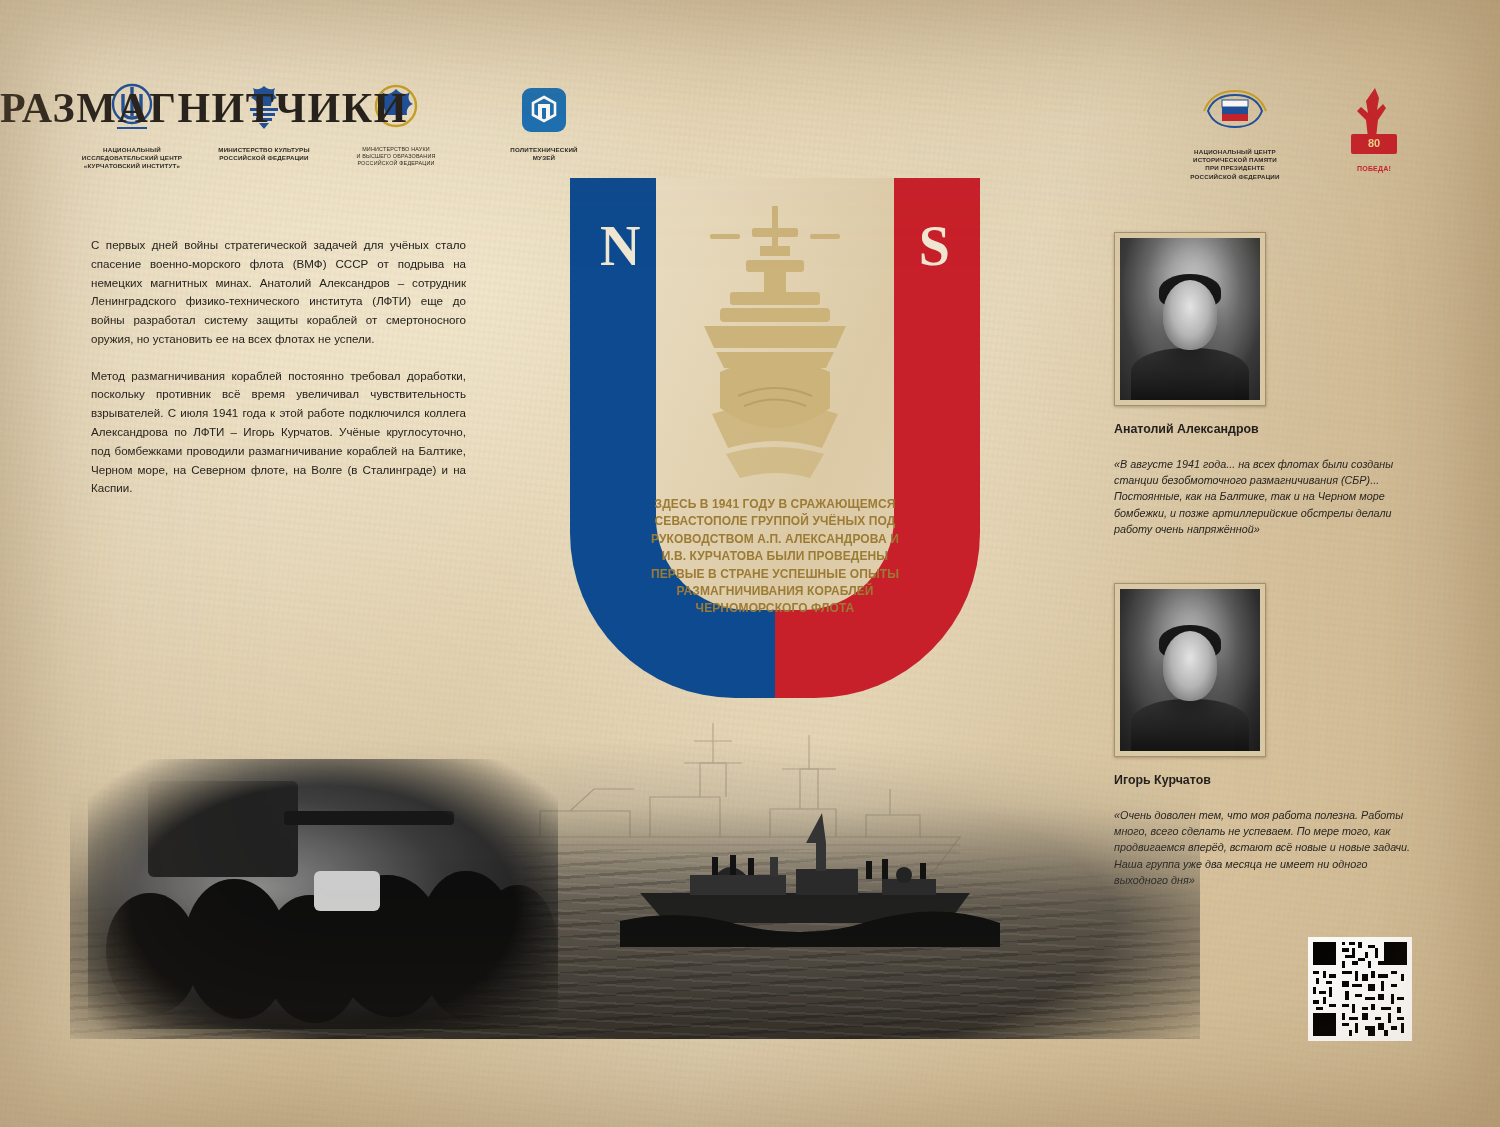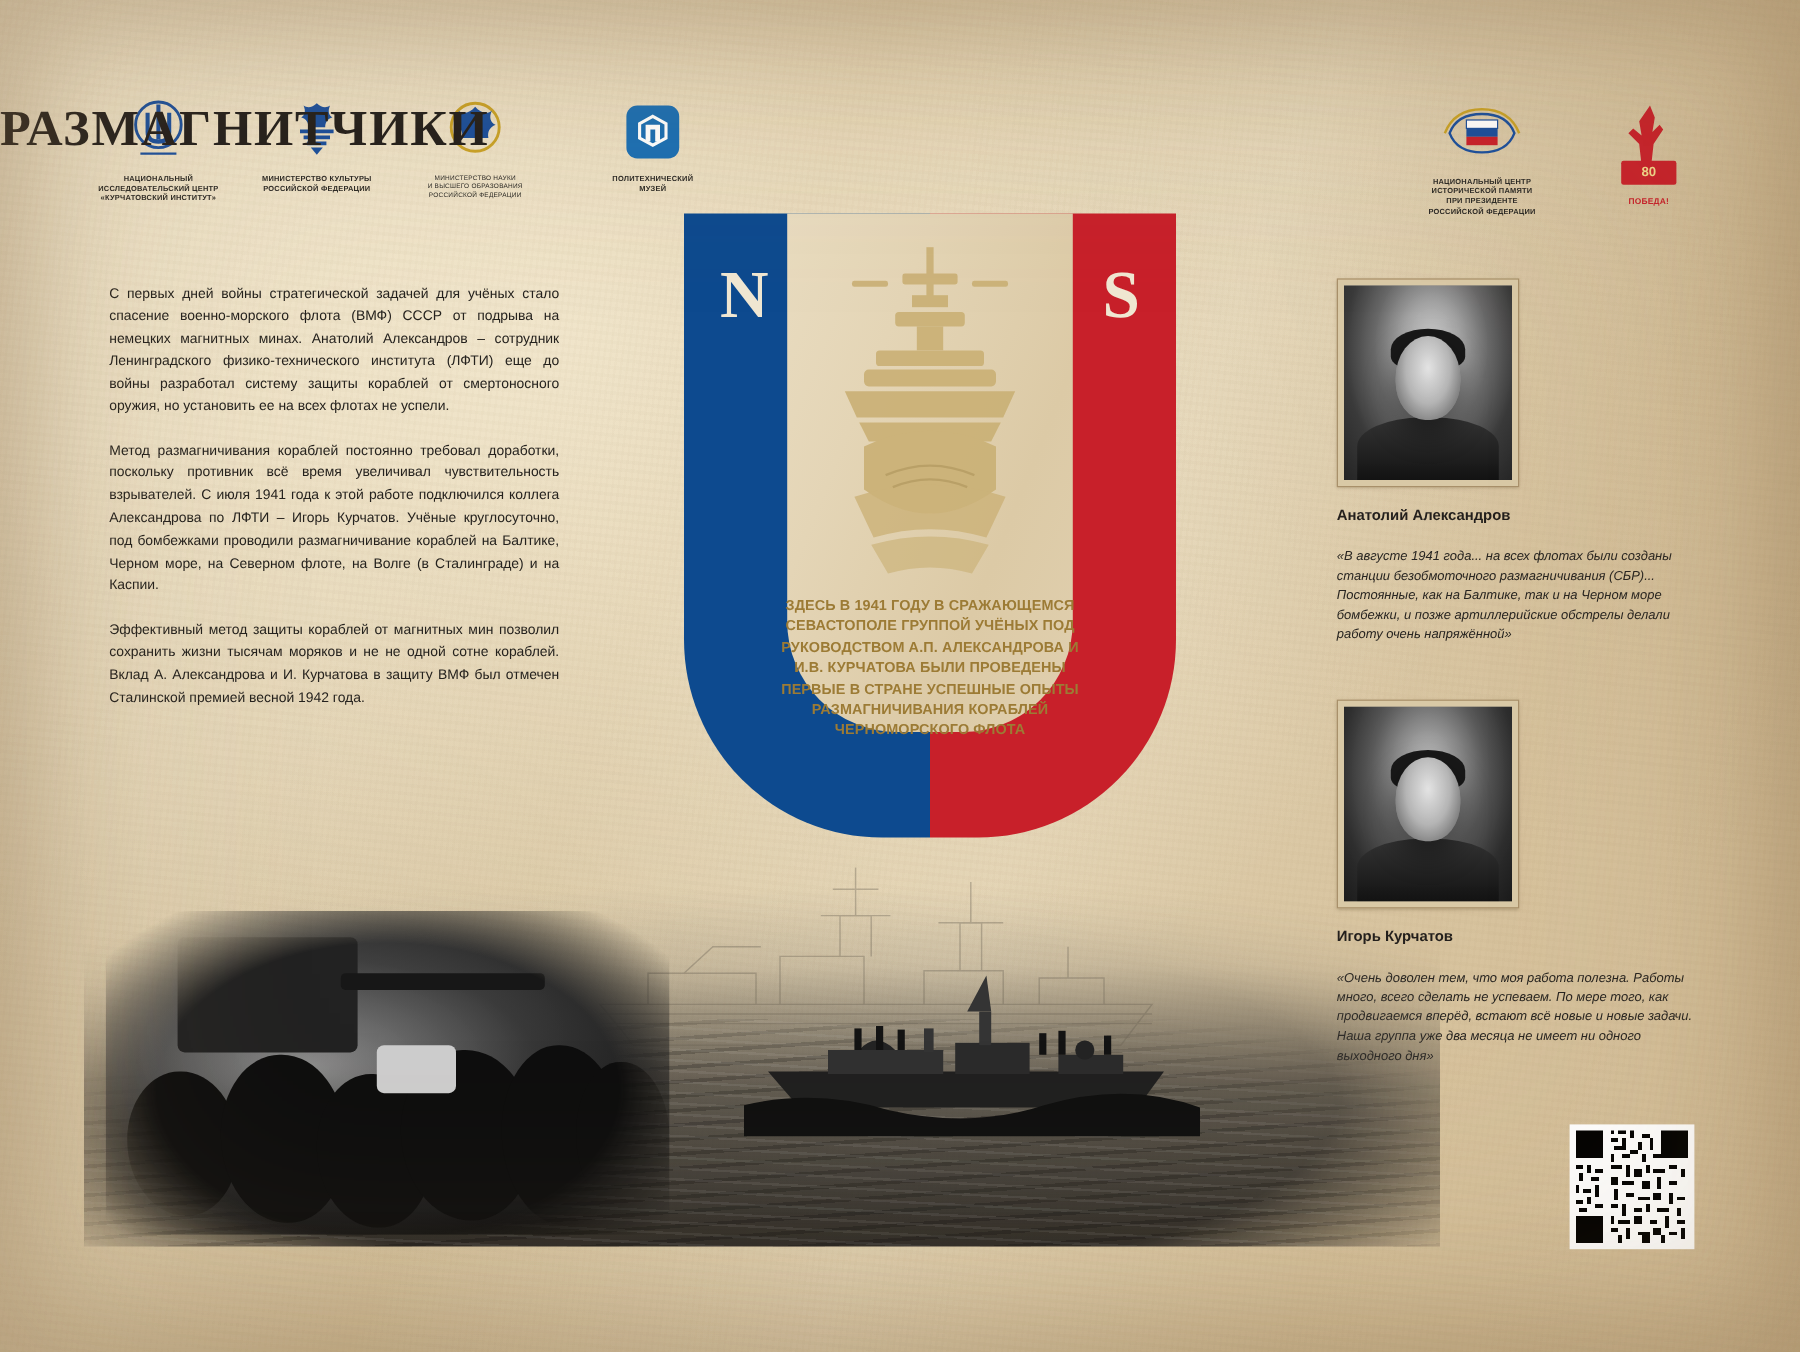--- a/index.html
+++ b/index.html
@@ -367,21 +367,20 @@
           <text x="29" y="63" font-family="Liberation Sans, sans-serif" font-size="11" font-weight="bold" fill="#f2d88b" text-anchor="middle">80</text>
         </svg>
       </div>
       <div class="logo-caption" style="color:#c8202a;font-size:7px">ПОБЕДА!</div>
     </div>
   </div>
 
   <div class="left-col">
     <p>С первых дней войны стратегической задачей для учёных стало спасение военно-морского флота (ВМФ) СССР от подрыва на немецких магнитных минах. Анатолий Александров – сотрудник Ленинградского физико-технического института (ЛФТИ) еще до войны разработал систему защиты кораблей от смертоносного оружия, но установить ее на всех флотах не успели.</p>
     <p>Метод размагничивания кораблей постоянно требовал доработки, поскольку противник всё время увеличивал чувствительность взрывателей. С июля 1941 года к этой работе подключился коллега Александрова по ЛФТИ – Игорь Курчатов. Учёные круглосуточно, под бомбежками проводили размагничивание кораблей на Балтике, Черном море, на Северном флоте, на Волге (в Сталинграде) и на Каспии.</p>
-    <p>Эффективный метод защиты кораблей от магнитных мин позволил сохранить жизни тысячам моряков и не не одной сотне кораблей. Вклад А. Александрова и И. Курчатова в защиту ВМФ был отмечен Сталинской премией весной 1942 года.</p>
   </div>
 
   <div class="magnet-wrap">
     <div class="magnet">
       <div class="mag-half mag-blue"></div>
       <div class="mag-half mag-red"></div>
     </div>
     <div class="mag-inner-cut"></div>
     <div class="pole pole-n">N</div>
     <div class="pole pole-s">S</div>

